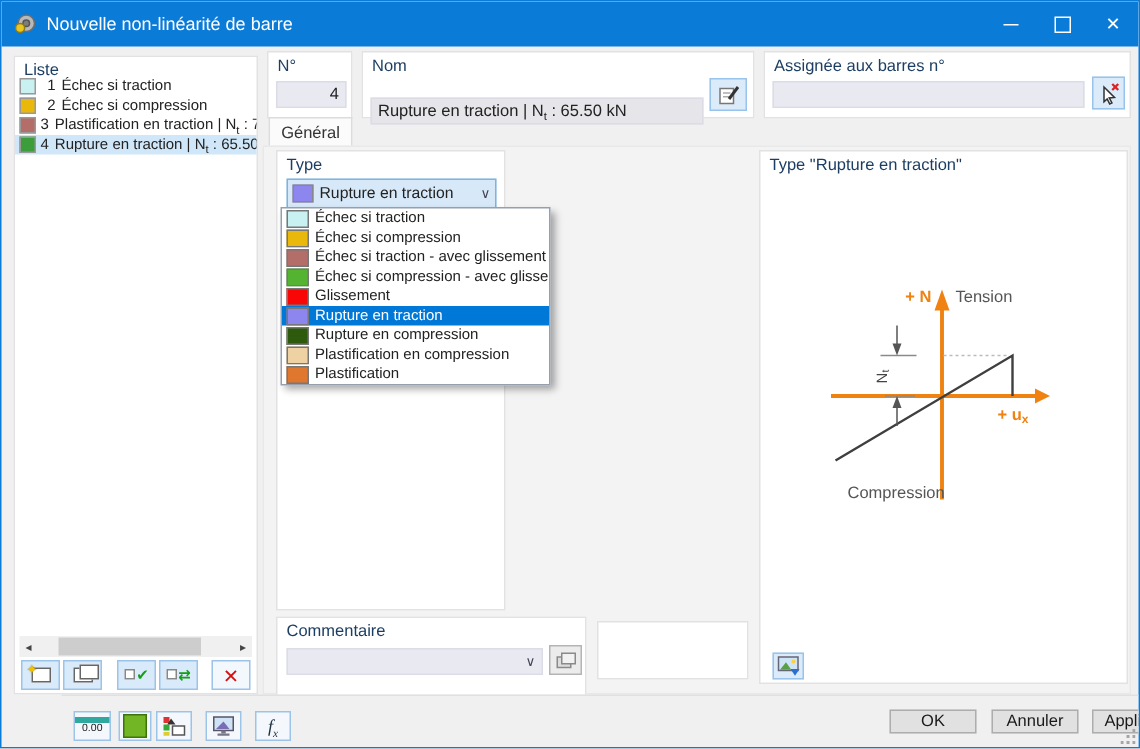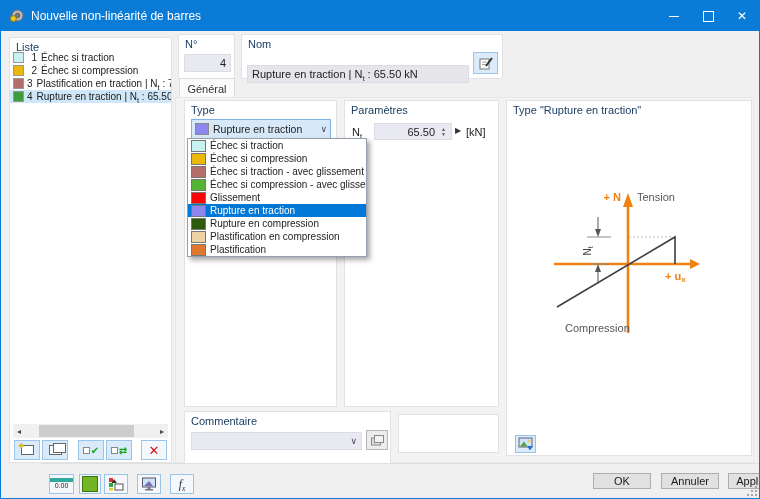--- a/index.html
+++ b/index.html
@@ -101,21 +101,21 @@
 <body>
 
 <div class="dialog">
 
   <div class="titlebar">
     <svg class="appicon" viewBox="0 0 16 16">
       <circle cx="8.5" cy="7.5" r="5.5" fill="#b9b9b9" stroke="#6d6d6d"></circle>
       <circle cx="8.5" cy="7.5" r="2.2" fill="#7d7d7d" stroke="#555"></circle>
       <circle cx="4.4" cy="10.6" r="3" fill="#e8c71e" stroke="#93791a"></circle>
     </svg>
-    <span class="apptitle">Nouvelle non-linéarité de barres</span>
+    <span class="apptitle">Nouvelle non-linéarité de barre</span>
     <div class="winbtns">
       <div class="winbtn">
           <span class="glyph-min"></span>
         </div>
       <div class="winbtn">
           <span class="glyph-max"></span>
         </div>
       <div class="winbtn">
           <span>✕</span>
         </div>
@@ -189,20 +189,31 @@
     <div class="iconbtn" style="left:231px;top:17px;width:25px;height:22px;">
       <svg width="14" height="14" viewBox="0 0 14 14">
         <rect x="1" y="3" width="9" height="10" fill="#fff" stroke="#777"></rect>
         <line x1="3" y1="6" x2="8" y2="6" stroke="#aaa"></line>
         <line x1="3" y1="8.5" x2="8" y2="8.5" stroke="#aaa"></line>
         <line x1="7" y1="10" x2="13" y2="2" stroke="#333" stroke-width="2"></line>
       </svg>
     </div>
   </div>
 
+  <div class="panel gass">
+    <span class="cap">Assignée aux barres n°</span>
+    <div class="field" style="left:5px;top:19px;width:208px;height:18px;"></div>
+    <div class="iconbtn" style="left:218px;top:16px;width:22px;height:22px;">
+      <svg width="15" height="15" viewBox="0 0 15 15">
+        <polygon points="4,3 11,10 7.5,10.3 9.3,13.6 7.8,14.3 6.1,10.9 4,12.8" fill="#fff" stroke="#333"></polygon>
+        <line x1="9.5" y1="1" x2="13.5" y2="5" stroke="#d22" stroke-width="1.5"></line>
+        <line x1="13.5" y1="1" x2="9.5" y2="5" stroke="#d22" stroke-width="1.5"></line>
+      </svg>
+    </div>
+  </div>
 
   <div class="tab">
       <span>Général</span>
     </div>
   <div class="content"></div>
 
   <div class="panel gtype">
     <span class="cap">Type</span>
     <div class="combo">
       <span class="csw" style="background: rgb(141, 134, 238);"></span>
@@ -243,33 +254,20 @@
     <div class="opt">
         <span class="osw" style="background: rgb(238, 210, 164);"></span>
         <span>Plastification en compression</span>
       </div>
     <div class="opt">
         <span class="osw" style="background: rgb(224, 119, 47);"></span>
         <span>Plastification</span>
       </div>
   </div>
 
-  <div class="panel gpar">
-    <span class="cap">Paramètres</span>
-    <span class="psym"><span>N</span><sub>t</sub></span>
-    <div class="field pfield">
-      <span>65.50</span>
-      <span class="spin">
-          <span>▲</span>
-          <span>▼</span>
-        </span>
-    </div>
-    <span class="parrow">▶</span>
-    <span class="punit">[kN]</span>
-  </div>
 
   <div class="panel gdia">
     <span class="cap">Type "Rupture en traction"</span>
     <svg class="diagram" width="246" height="310" viewBox="0 0 246 310">
 
       <line x1="47" y1="145" x2="184" y2="145" stroke="#ef8210" stroke-width="2.6"></line>
       <polygon points="193,145 183,140 183,150" fill="#ef8210"></polygon>
       <line x1="121" y1="214" x2="121" y2="84" stroke="#ef8210" stroke-width="2.6"></line>
       <polygon points="121,74 116,88 126,88" fill="#ef8210"></polygon>
 

